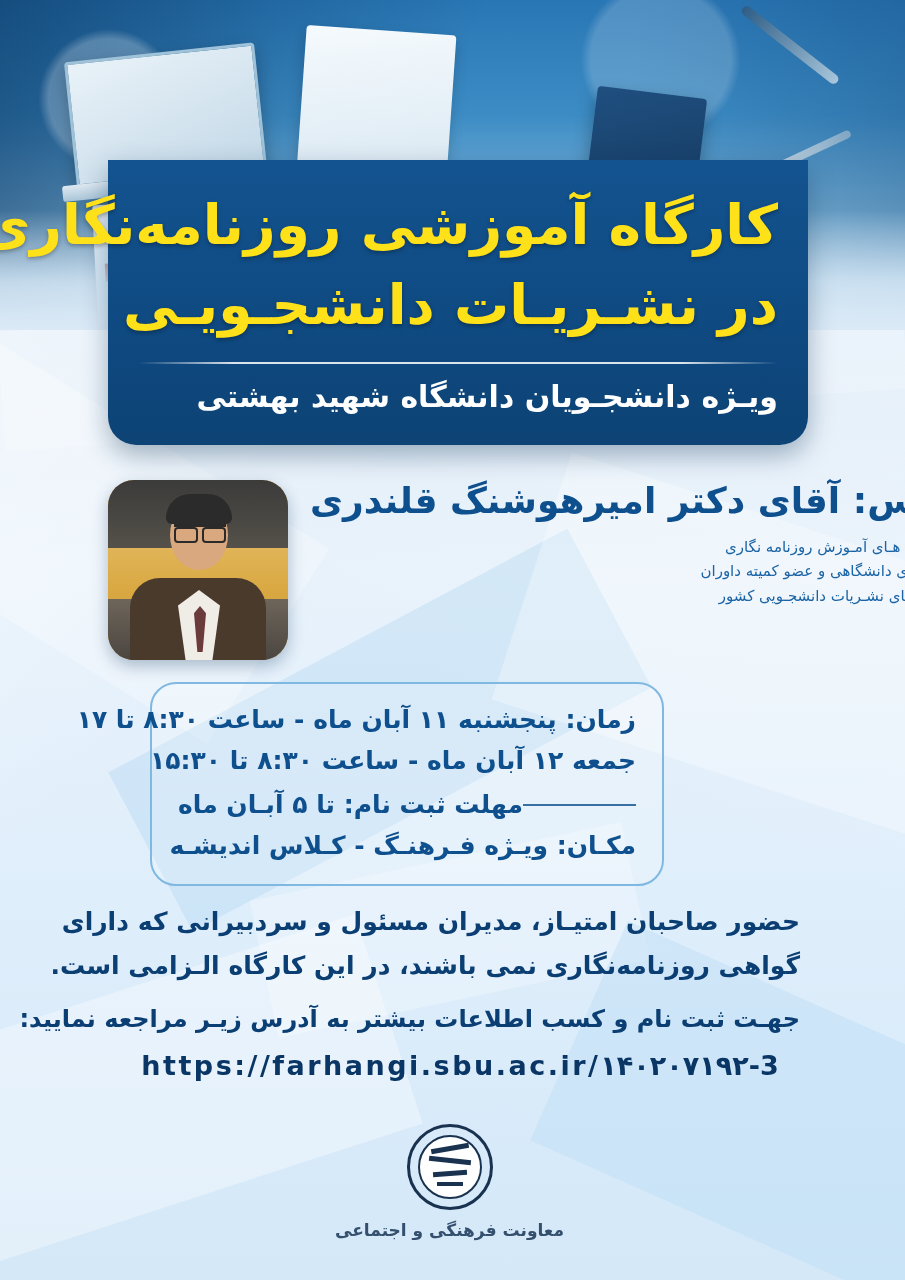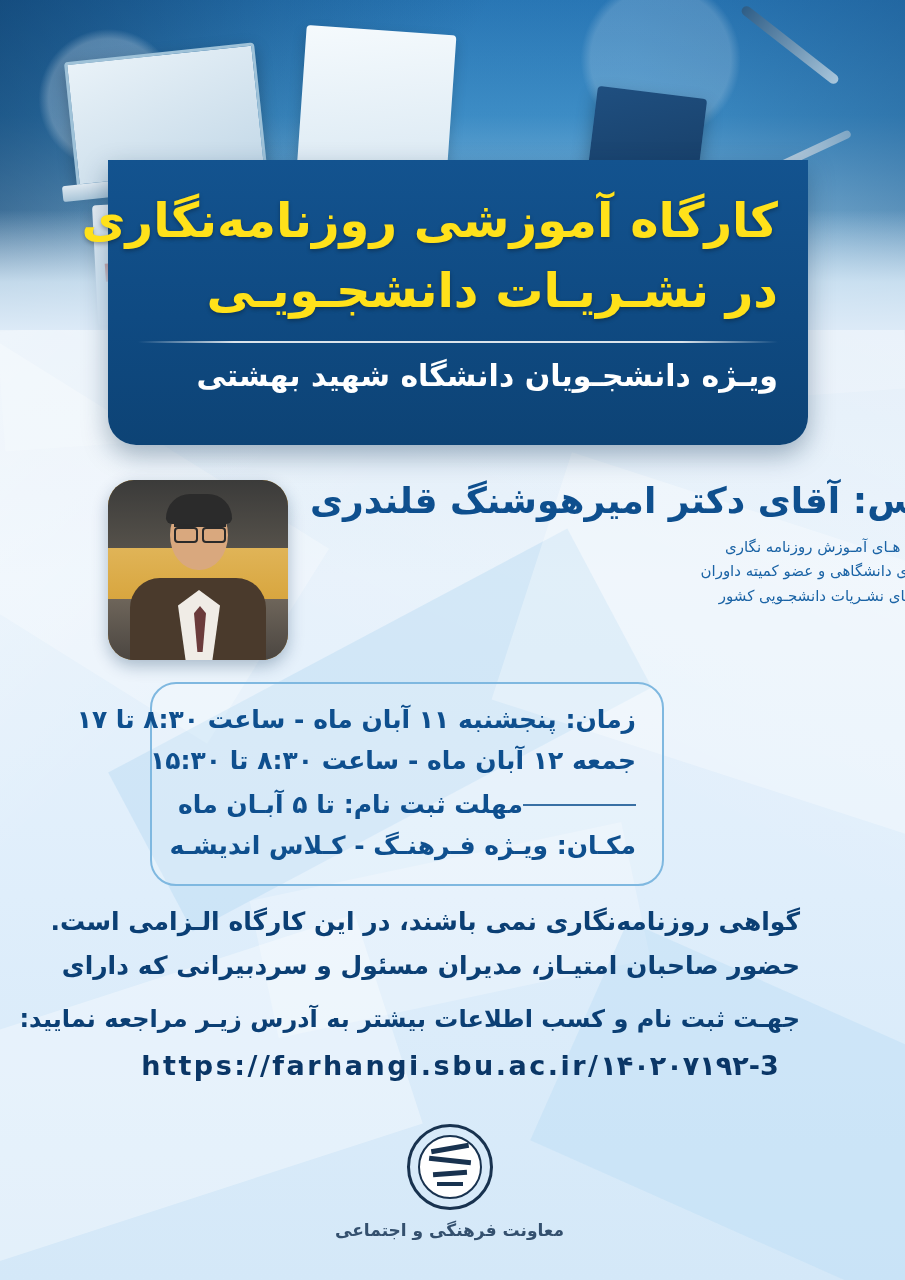--- a/index.html
+++ b/index.html
@@ -136,21 +136,21 @@
     width: 700px; height: 285px;
     background: linear-gradient(180deg, #13538f 0%, #0f4a82 55%, #0d4375 100%);
     border-radius: 0 0 28px 28px;
     box-shadow: 0 10px 26px rgba(8,45,80,0.35);
     padding: 26px 30px 20px 30px;
     box-sizing: border-box;
     text-align: right;
   }
   .title-line {
     color: #ffe11a;
-    font-size: 48px;
+    font-size: 55px;
     font-weight: bold;
     line-height: 1.45;
     letter-spacing: -0.5px;
     text-shadow: 0 2px 4px rgba(0,0,0,0.3);
     white-space: nowrap;
   }
   .title-rule {
     margin: 16px 0 10px 0;
     height: 2px;
     background: linear-gradient(90deg, rgba(255,255,255,0) 0%, rgba(255,255,255,0.85) 15%, rgba(255,255,255,0.85) 85%, rgba(255,255,255,0) 100%);
@@ -411,22 +411,22 @@
     <div class="detail-line">زمان: پنجشنبه ۱۱ آبان ماه - ساعت ۸:۳۰ تا ۱۷</div>
     <div class="detail-line">جمعه ۱۲ آبان ماه - ساعت ۸:۳۰ تا ۱۵:۳۰</div>
     <div class="detail-row-sep">
       <div class="detail-line">مهلت ثبت نام: تا ۵ آبـان ماه</div>
       <div class="sep-rule"></div>
     </div>
     <div class="detail-line">مکـان: ویـژه فـرهنـگ - کـلاس اندیشـه</div>
   </div>
 
   <div class="note">
+    <div class="note-line">حضور صاحبان امتیـاز، مدیران مسئول و سردبیرانی که دارای</div>
     <div class="note-line">گواهی روزنامه‌نگاری نمی باشند، در این کارگاه الـزامی است.</div>
-    <div class="note-line">حضور صاحبان امتیـاز، مدیران مسئول و سردبیرانی که دارای</div>
   </div>
 
   <div class="cta">
     <div class="cta-line">جهـت ثبت نام و کسب اطلاعات بیشتر به آدرس زیـر مراجعه نمایید:</div>
     <div class="url-line">https://farhangi.sbu.ac.ir/۱۴۰۲۰۷۱۹۲-3</div>
   </div>
 
   <div class="footer">
     <div class="logo-mark">
       <div class="ring"></div>

